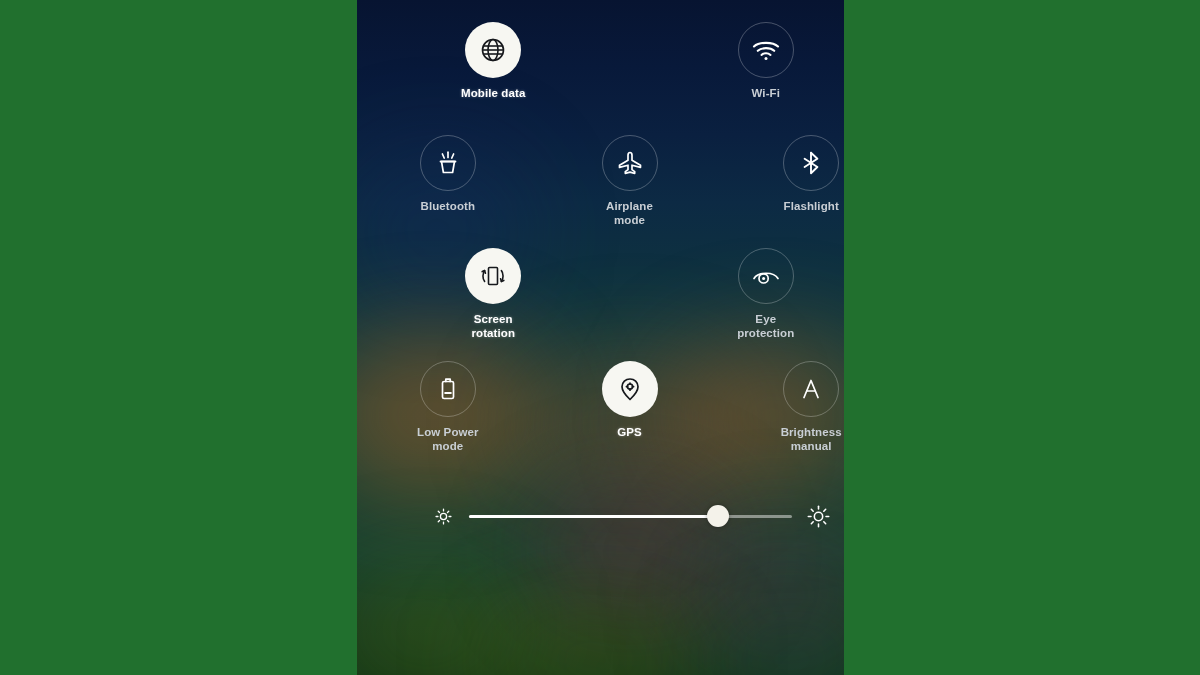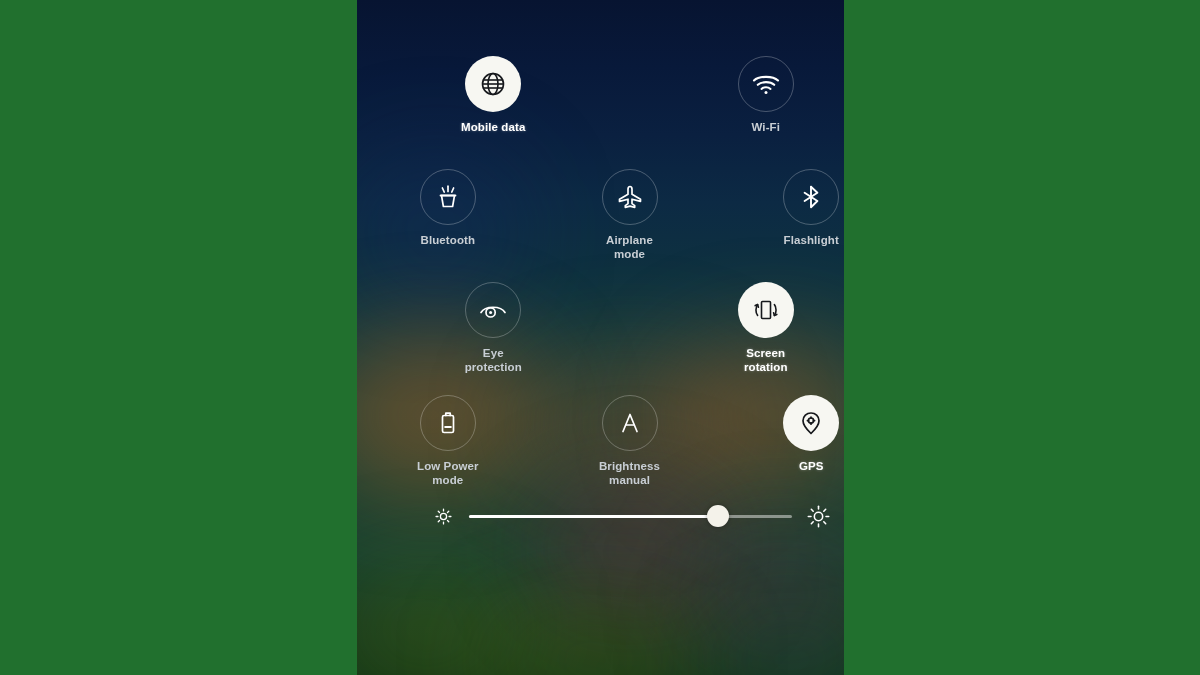--- a/index.html
+++ b/index.html
@@ -36,23 +36,23 @@
   .b3 { left:310px; top:335px; width:210px; height:160px; background:rgba(170,92,40,.42); }
   .b4 { left:175px; top:480px; width:200px; height:140px; background:rgba(150,40,70,.30); }
   .b5 { left:330px; top:520px; width:190px; height:150px; background:rgba(120,45,75,.24); }
   .b6 { left:-30px; top:560px; width:200px; height:140px; background:rgba(110,140,25,.24); }
   .b7 { left:120px; top:600px; width:230px; height:120px; background:rgba(130,150,30,.20); }
   .b8 { left:340px; top:600px; width:190px; height:120px; background:rgba(30,90,110,.22); }
   .b9 { left:-10px; top:150px; width:180px; height:160px; background:rgba(20,40,95,.30); }
 
   
   #toggle-grid {
-    position:absolute; left:0; top:16px;
+    position:absolute; left:0; top:0;
     width:545px;
-    padding-top:40px;
+    padding-top:22px;
   }
   .toggle-row { display:flex; }
   .toggle-cell {
     flex:1;
     display:flex; flex-direction:column; align-items:center;
     height:113px;
   }
   .toggle-circle {
     width:56px; height:56px; border-radius:50%;
     display:flex; align-items:center; justify-content:center;
@@ -180,90 +180,90 @@
             </svg>
           </span>
         </div>
         <div class="toggle-label off">Flashlight</div>
       </div>
     </div>
 
     <div class="toggle-row">
 
       <div class="toggle-cell">
-        <div class="toggle-circle off">
-          <span>
-            <svg width="32" height="26" viewBox="0 0 32 26" fill="none" stroke="#ffffff" stroke-width="1.7" stroke-linecap="round" stroke-linejoin="round">
-              <path d="M4 15.5 C8 8.5 24 8.5 28 15.5"></path>
-              <circle cx="13.6" cy="15.4" r="4.6"></circle>
-              <circle cx="13.6" cy="15.4" r="1.5" fill="#ffffff" stroke="none"></circle>
-            </svg>
-          </span>
-        </div>
-        <div class="toggle-label off">Eye<br>protection</div>
-      </div>
-
-      <div class="toggle-cell">
         <div class="toggle-circle on">
           <span>
             <svg width="32" height="30" viewBox="0 0 32 30" fill="none" stroke="#16181c" stroke-width="1.6" stroke-linecap="round" stroke-linejoin="round">
               <rect x="11.5" y="6.5" width="9" height="17" rx="1"></rect>
               <path d="M7.6 9.6 C5.4 12 5.4 18 7.6 20.4"></path>
               <path d="M24.4 9.6 C26.6 12 26.6 18 24.4 20.4"></path>
               <path d="M7.6 9.6 L8.4 12.2 M7.6 9.6 L5.2 10.6"></path>
               <path d="M24.4 20.4 L23.6 17.8 M24.4 20.4 L26.8 19.4"></path>
             </svg>
           </span>
         </div>
         <div class="toggle-label on">Screen<br>rotation</div>
       </div>
 
+      <div class="toggle-cell">
+        <div class="toggle-circle off">
+          <span>
+            <svg width="32" height="26" viewBox="0 0 32 26" fill="none" stroke="#ffffff" stroke-width="1.7" stroke-linecap="round" stroke-linejoin="round">
+              <path d="M4 15.5 C8 8.5 24 8.5 28 15.5"></path>
+              <circle cx="13.6" cy="15.4" r="4.6"></circle>
+              <circle cx="13.6" cy="15.4" r="1.5" fill="#ffffff" stroke="none"></circle>
+            </svg>
+          </span>
+        </div>
+        <div class="toggle-label off">Eye<br>protection</div>
+      </div>
+
     </div>
 
     <div class="toggle-row">
 
       <div class="toggle-cell">
         <div class="toggle-circle off">
           <span>
             <svg width="26" height="30" viewBox="0 0 26 30" fill="none" stroke="#ffffff" stroke-width="1.7" stroke-linecap="round" stroke-linejoin="round">
               <rect x="7.5" y="7.5" width="11" height="17" rx="1.6"></rect>
               <path d="M10.8 7.5 L10.8 5.2 L15.2 5.2 L15.2 7.5"></path>
               <line x1="10.2" y1="19" x2="15.8" y2="19" stroke-width="2"></line>
             </svg>
           </span>
         </div>
         <div class="toggle-label off">Low Power<br>mode</div>
-      </div>
-
-      <div class="toggle-cell">
-        <div class="toggle-circle off">
-          <span>
-            <svg width="28" height="28" viewBox="0 0 28 28" fill="none" stroke="#ffffff" stroke-width="1.7" stroke-linecap="round" stroke-linejoin="round">
-              <path d="M7 22.5 L14 5.5 L21 22.5"></path>
-              <line x1="9.9" y1="16" x2="18.1" y2="16"></line>
-            </svg>
-          </span>
-        </div>
-        <div class="toggle-label off">Brightness<br>manual</div>
       </div>
 
       <div class="toggle-cell">
         <div class="toggle-circle on">
           <span>
             <svg width="28" height="30" viewBox="0 0 28 30" fill="none" stroke="#16181c" stroke-width="1.7" stroke-linecap="round" stroke-linejoin="round">
               <path d="M14 25.5 C14 25.5 22 18 22 12.8 C22 8.3 18.4 5 14 5 C9.6 5 6 8.3 6 12.8 C6 18 14 25.5 14 25.5 Z"></path>
               <circle cx="14" cy="12.6" r="2.6"></circle>
               <line x1="14" y1="9" x2="14" y2="10.2"></line>
               <line x1="14" y1="15" x2="14" y2="16.2"></line>
               <line x1="10.4" y1="12.6" x2="11.6" y2="12.6"></line>
               <line x1="16.4" y1="12.6" x2="17.6" y2="12.6"></line>
             </svg>
           </span>
         </div>
         <div class="toggle-label on">GPS</div>
+      </div>
+
+      <div class="toggle-cell">
+        <div class="toggle-circle off">
+          <span>
+            <svg width="28" height="28" viewBox="0 0 28 28" fill="none" stroke="#ffffff" stroke-width="1.7" stroke-linecap="round" stroke-linejoin="round">
+              <path d="M7 22.5 L14 5.5 L21 22.5"></path>
+              <line x1="9.9" y1="16" x2="18.1" y2="16"></line>
+            </svg>
+          </span>
+        </div>
+        <div class="toggle-label off">Brightness<br>manual</div>
       </div>
     </div>
   </div>
 
   <div id="brightness-row">
 
     <div id="brightness-icon-low">
       <svg width="19" height="19" viewBox="0 0 22 22" fill="none" stroke="#ffffff" stroke-width="1.5" stroke-linecap="round">
         <circle cx="11" cy="11" r="3.6"></circle>
         <line x1="11" y1="2.4" x2="11" y2="4.6"></line>

